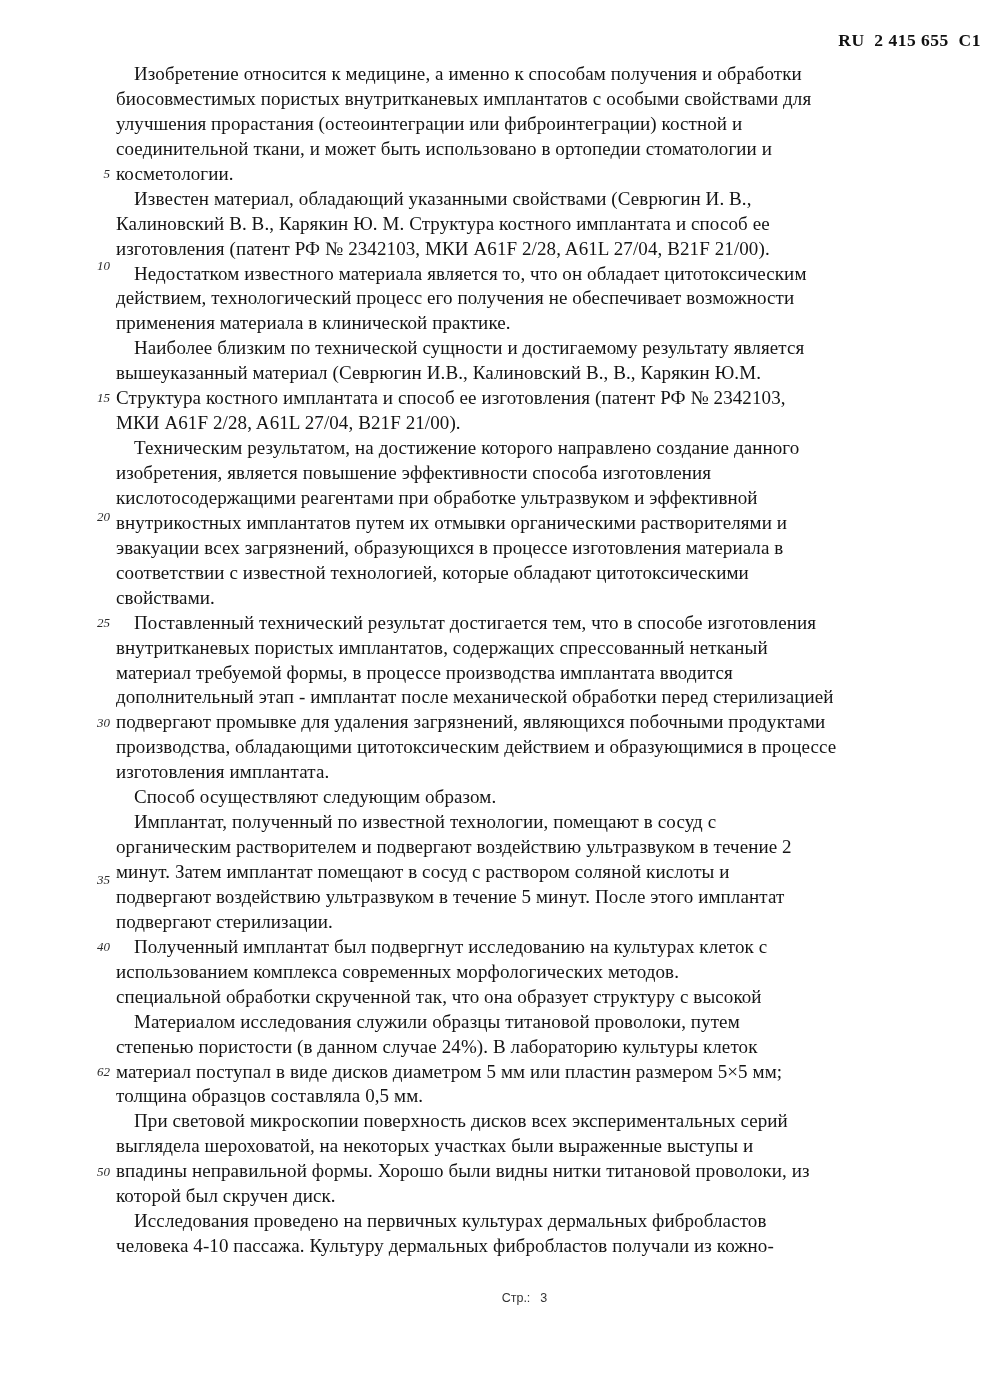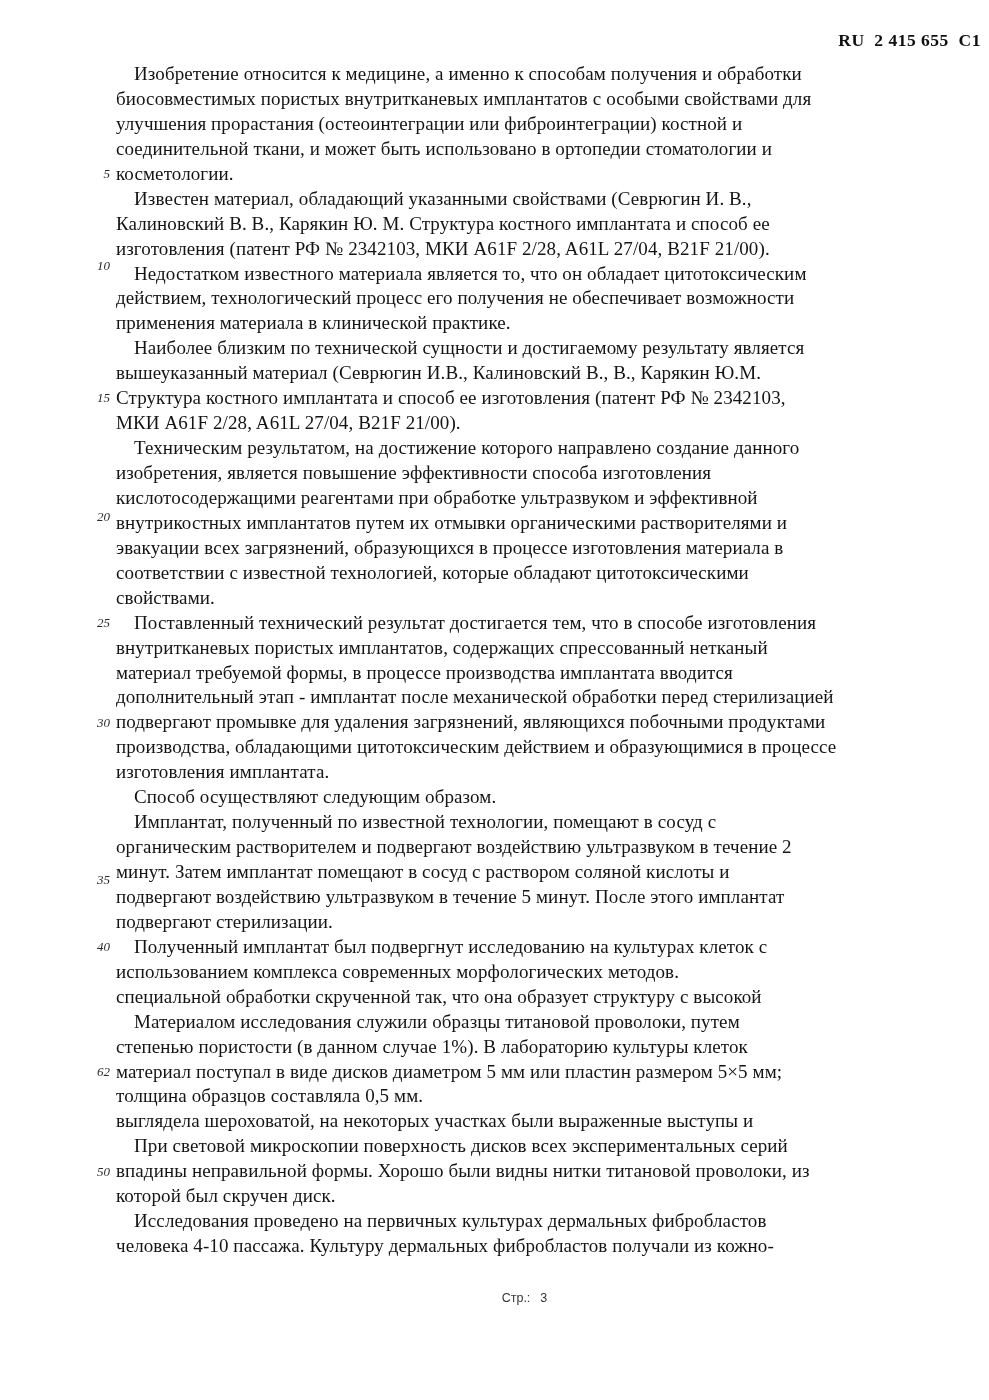--- a/index.html
+++ b/index.html
@@ -141,27 +141,27 @@
           <div class="line">подвергают воздействию ультразвуком в течение 5 минут. После этого имплантат</div>
           <div class="line">подвергают стерилизации.</div>
         </div>
         <div class="para">
           <div class="line first">Полученный имплантат был подвергнут исследованию на культурах клеток с</div>
           <div class="line">использованием комплекса современных морфологических методов.</div>
         </div>
         <div class="para">
           <div class="line">специальной обработки скрученной так, что она образует структуру с высокой</div>
           <div class="line first">Материалом исследования служили образцы титановой проволоки, путем</div>
-          <div class="line">степенью пористости (в данном случае 1%). В лабораторию культуры клеток</div>
+          <div class="line">степенью пористости (в данном случае 24%). В лабораторию культуры клеток</div>
           <div class="line">материал поступал в виде дисков диаметром 5 мм или пластин размером 5×5 мм;</div>
           <div class="line">толщина образцов составляла 0,5 мм.</div>
         </div>
         <div class="para">
+          <div class="line first">При световой микроскопии поверхность дисков всех экспериментальных серий</div>
           <div class="line">выглядела шероховатой, на некоторых участках были выраженные выступы и</div>
-          <div class="line first">При световой микроскопии поверхность дисков всех экспериментальных серий</div>
           <div class="line">впадины неправильной формы. Хорошо были видны нитки титановой проволоки, из</div>
           <div class="line">которой был скручен диск.</div>
         </div>
         <div class="para">
           <div class="line first">Исследования проведено на первичных культурах дермальных фибробластов</div>
           <div class="line">человека 4-10 пассажа. Культуру дермальных фибробластов получали из кожно-</div>
         </div>
         <div class="line-num" style="top: 99.8px;">5</div>
         <div class="line-num" style="top: 185px; margin-top: 7px;">10</div>
         <div class="line-num" style="top: 324.35px;">15</div>

